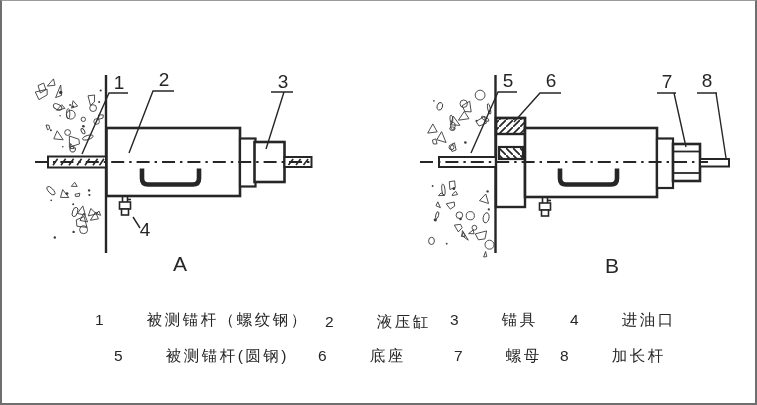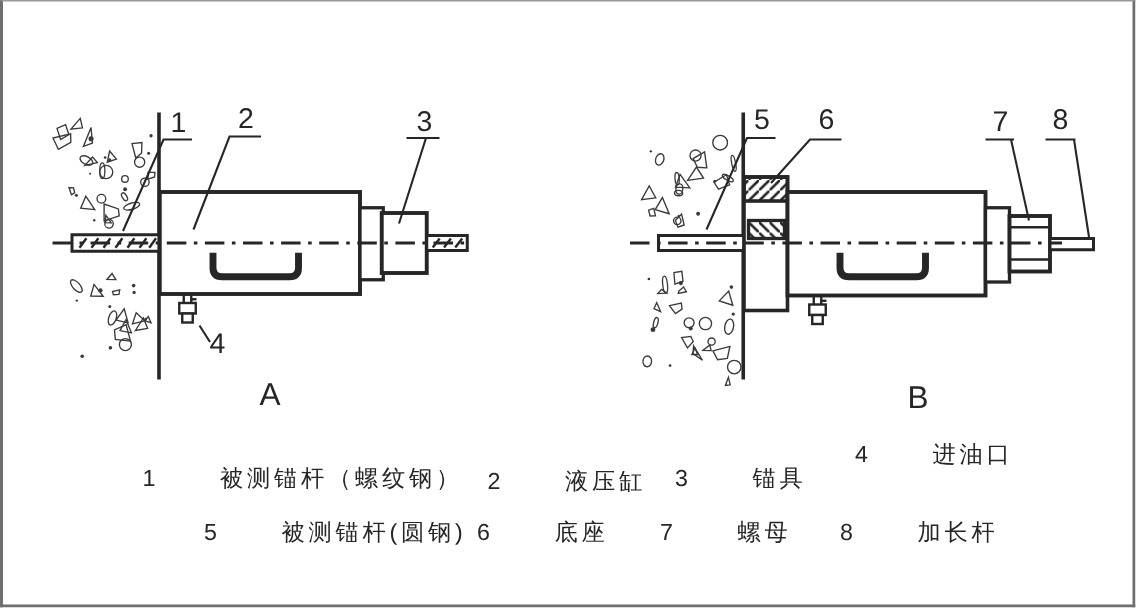--- a/index.html
+++ b/index.html
@@ -248,20 +248,20 @@
   <span class="plabel" style="left:665px;top:71px">7</span>
   <span class="plabel" style="left:705px;top:70px">8</span>
 
   <span class="dletter" style="left:178px;top:252px">A</span>
   <span class="dletter" style="left:610px;top:254px">B</span>
 
   <div>
     <span class="legend-item" style="left:93px;top:310px"><span class="lnum">1</span><span class="ltext">被测锚杆（螺纹钢）</span></span>
     <span class="legend-item" style="left:323px;top:312px"><span class="lnum">2</span><span class="ltext">液压缸</span></span>
     <span class="legend-item" style="left:448px;top:310px"><span class="lnum">3</span><span class="ltext">锚具</span></span>
-    <span class="legend-item" style="left:568px;top:294px"><span class="lnum">4</span><span class="ltext">进油口</span></span>
-    <span class="legend-item" style="left:134px;top:346px"><span class="lnum">5</span><span class="ltext">被测锚杆(圆钢)</span></span>
+    <span class="legend-item" style="left:568px;top:310px"><span class="lnum">4</span><span class="ltext">进油口</span></span>
+    <span class="legend-item" style="left:112px;top:346px"><span class="lnum">5</span><span class="ltext">被测锚杆(圆钢)</span></span>
     <span class="legend-item" style="left:316px;top:346px"><span class="lnum">6</span><span class="ltext">底座</span></span>
-    <span class="legend-item" style="left:438px;top:346px"><span class="lnum">7</span><span class="ltext">螺母</span></span>
+    <span class="legend-item" style="left:452px;top:346px"><span class="lnum">7</span><span class="ltext">螺母</span></span>
     <span class="legend-item" style="left:558px;top:346px"><span class="lnum">8</span><span class="ltext">加长杆</span></span>
   </div>
 
 </div>
 
 </body></html>

